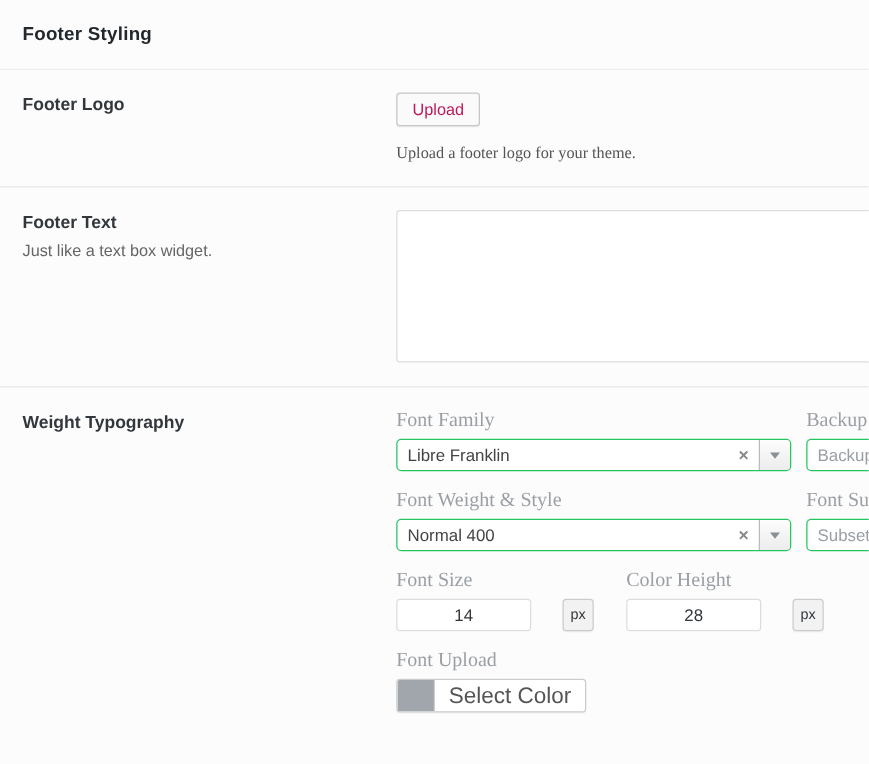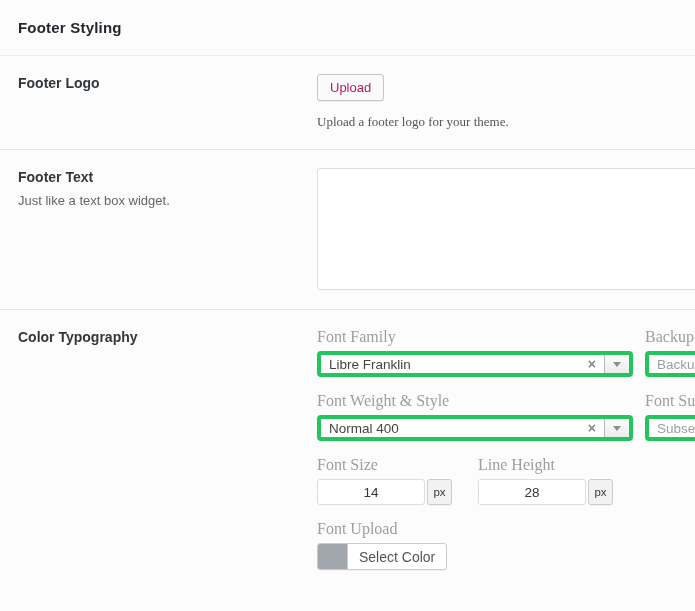--- a/index.html
+++ b/index.html
@@ -73,21 +73,21 @@
     font-family:Liberation Serif, serif;
   }
   .col-main { width:316px; flex:0 0 316px; margin-right:12px; }
   .col-side { width:316px; flex:0 0 316px; }
 
   
   .sel {
     display:flex; align-items:stretch;
     height:26px; width:100%;
     background:#fff;
-    border:4px solid #22c55e;
+    border:1px solid #22c55e;
     border-radius:4px;
     cursor:pointer;
     overflow:hidden;
   }
   .sel-text {
     flex:1 1 auto;
     display:flex; align-items:center;
     padding:0 8px;
     font-size:13.5px; color:#444;
     white-space:nowrap; overflow:hidden;
@@ -107,21 +107,21 @@
     display:flex; align-items:center; justify-content:center;
   }
   .sel-arrow .tri {
     width:0; height:0;
     border-left:4px solid transparent;
     border-right:4px solid transparent;
     border-top:5px solid #8a8f94;
   }
 
   
-  .num-wrap { display:flex; align-items:stretch; height:26px; }
+  .num-wrap { display:flex; align-items:stretch; height:26px;gap:23px; }
   .num-input {
     width:108px; height:26px;
     border:1px solid #ddd; border-radius:3px;
     background:#fff;
     text-align:center;
     font-family:inherit; font-size:13.5px; color:#32373c;
   }
   .unit-suffix {
     width:25px; margin-left:2px;
     display:flex; align-items:center; justify-content:center;
@@ -143,21 +143,21 @@
     box-shadow:0 1px 0 rgba(0,0,0,0.04);
     padding:0; font-family:inherit;
   }
   .color-swatch {
     width:30px; flex:0 0 30px;
     border-right:1px solid #ccc;
   }
   .color-btn-text {
     display:flex; align-items:center;
     padding:0 11px;
-    font-size:14px; color:#555;
+    font-size:18px; color:#555;
   }
 </style>
 </head>
 <body>
 
 <div class="panel-header">
   <div class="panel-title">Footer Styling</div>
 </div>
 
 <div class="section">
@@ -175,21 +175,21 @@
     <div class="field-label">Footer Text</div>
     <div class="field-subtitle">Just like a text box widget.</div>
   </div>
   <div class="content-col">
     <textarea class="footer-textarea" style=""></textarea>
   </div>
 </div>
 
 <div class="section">
   <div class="label-col">
-    <div class="field-label">Color Typography</div>
+    <div class="field-label">Weight Typography</div>
   </div>
   <div class="content-col">
 
     <div class="typo-row">
       <div class="typo-group col-main">
         <div class="ctl-label">Font Family</div>
         <div class="sel">
           <div class="sel-text">Libre Franklin</div>
           <span class="sel-clear">×</span>
           <div class="sel-arrow">
@@ -228,21 +228,21 @@
 
     <div class="typo-row">
       <div class="typo-group size-group">
         <div class="ctl-label">Font Size</div>
         <div class="num-wrap">
           <input class="num-input" type="text" value="14" style="">
           <span class="unit-suffix">px</span>
         </div>
       </div>
       <div class="typo-group">
-        <div class="ctl-label">Line Height</div>
+        <div class="ctl-label">Color Height</div>
         <div class="num-wrap">
           <input class="num-input" type="text" value="28" style="">
           <span class="unit-suffix">px</span>
         </div>
       </div>
     </div>
 
     <div class="typo-row" style="margin-bottom:0;">
       <div class="typo-group">
         <div class="ctl-label">Font Upload</div>

